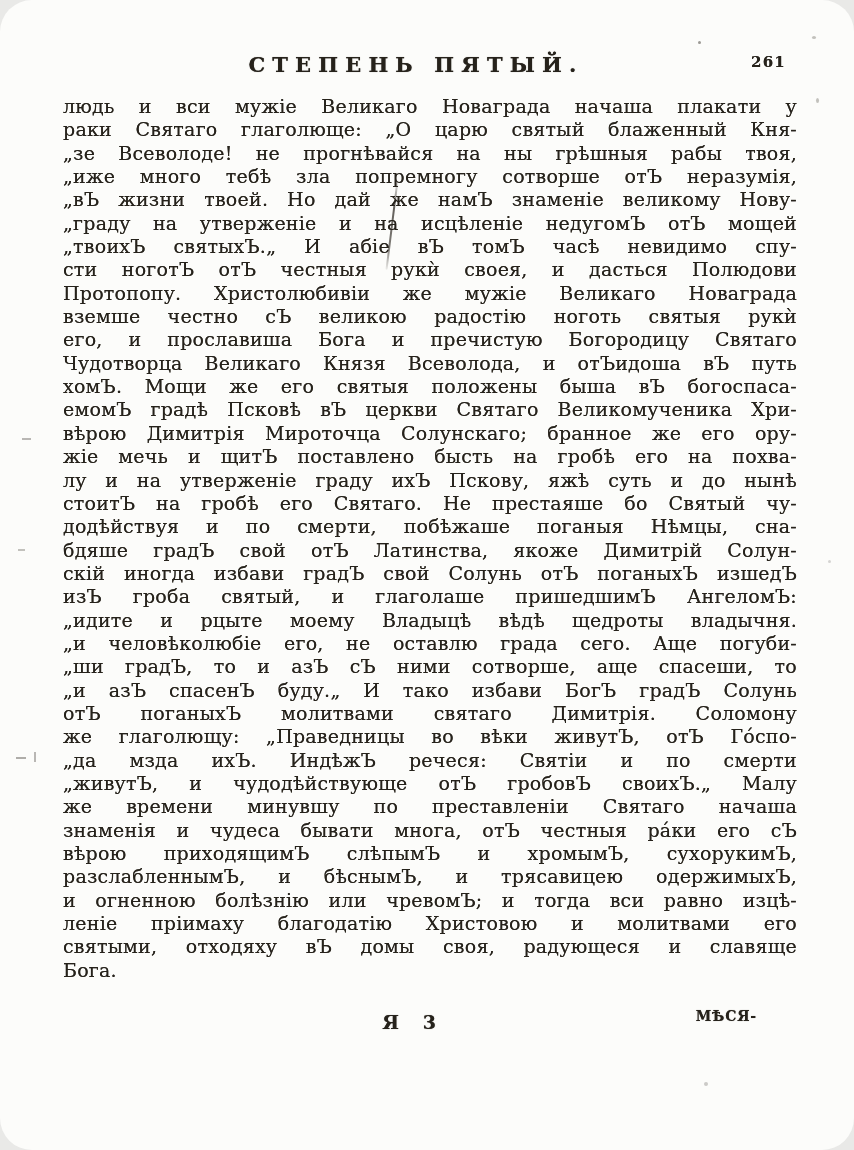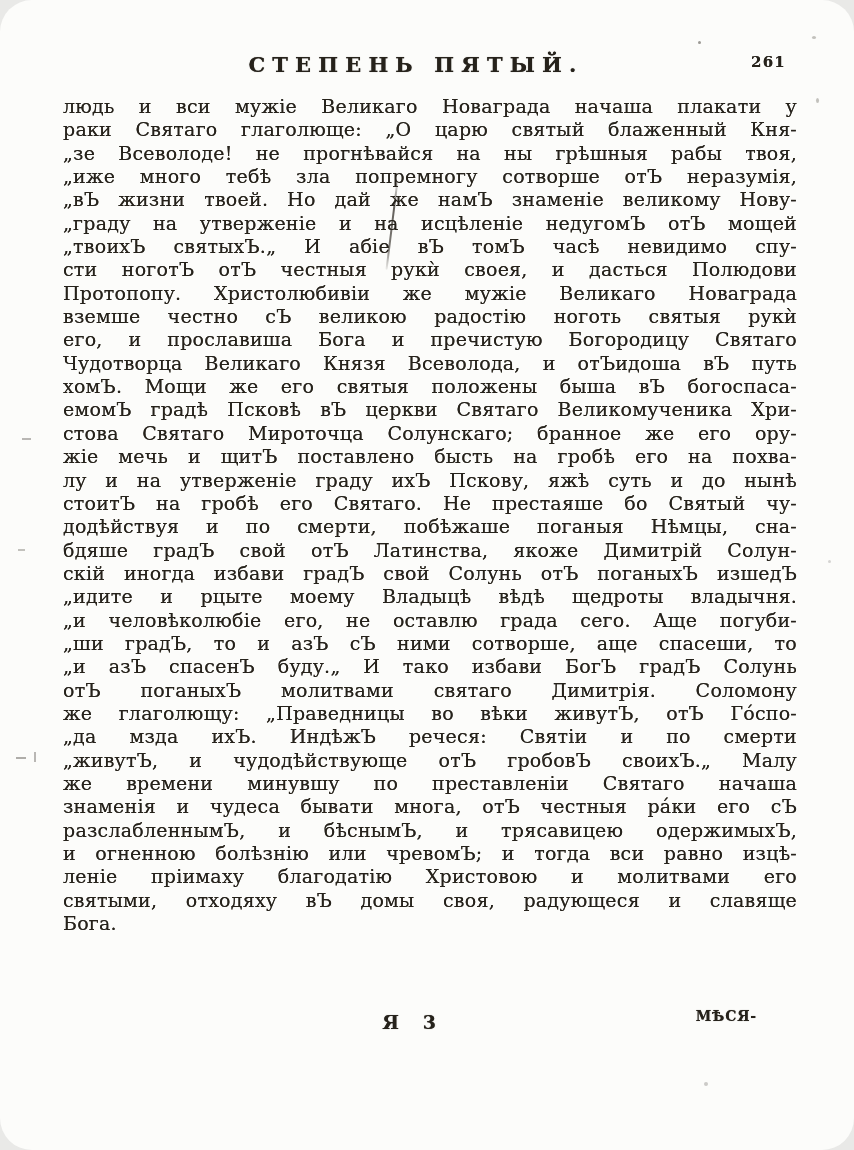--- a/index.html
+++ b/index.html
@@ -113,37 +113,39 @@
       <div class="textline">„вЪ жизни твоей.  Но дай же намЪ знаменіе великому Нову-</div>
       <div class="textline">„граду на утверженіе и на исцѣленіе недугомЪ отЪ мощей</div>
       <div class="textline">„твоихЪ святыхЪ.„  И абіе вЪ томЪ часѣ невидимо спу-</div>
       <div class="textline">сти ноготЪ отЪ честныя рукѝ своея, и дасться Полюдови</div>
       <div class="textline">Протопопу.  Христолюбивіи же мужіе Великаго Новаграда</div>
       <div class="textline">вземше честно сЪ великою радостію ноготь святыя рукѝ</div>
       <div class="textline">его, и прославиша Бога и пречистую Богородицу Святаго</div>
       <div class="textline">Чудотворца Великаго Князя Всеволода, и отЪидоша вЪ путь</div>
       <div class="textline">хомЪ.  Мощи же его святыя положены быша вЪ богоспаса-</div>
       <div class="textline">емомЪ градѣ Псковѣ вЪ церкви Святаго Великомученика Хри-</div>
-      <div class="textline">стова Святаго Мироточца Солунскаго; бранное же его ору-</div>
+      <div class="textline">вѣрою Димитрія Мироточца Солунскаго; бранное же его ору-</div>
       <div class="textline">жіе мечь и щитЪ поставлено бысть на гробѣ его на похва-</div>
       <div class="textline">лу и на утверженіе граду ихЪ Пскову, яжѣ суть и до нынѣ</div>
       <div class="textline">стоитЪ на гробѣ его Святаго. Не престаяше бо Святый чу-</div>
       <div class="textline">додѣйствуя и по смерти, побѣжаше поганыя Нѣмцы, сна-</div>
       <div class="textline">бдяше градЪ свой отЪ Латинства, якоже Димитрій Солун-</div>
       <div class="textline">скій иногда избави градЪ свой Солунь отЪ поганыхЪ изшедЪ</div>
+      <div class="textline">изЪ гроба святый, и глаголаше пришедшимЪ АнгеломЪ:</div>
       <div class="textline">„идите и рцыте моему Владыцѣ вѣдѣ щедроты владычня.</div>
       <div class="textline">„и человѣколюбіе его, не оставлю града сего.  Аще погуби-</div>
       <div class="textline">„ши градЪ, то и азЪ сЪ ними сотворше, аще спасеши, то</div>
       <div class="textline">„и азЪ спасенЪ буду.„  И тако избави БогЪ градЪ Солунь</div>
       <div class="textline">отЪ поганыхЪ молитвами святаго Димитрія. Соломону</div>
       <div class="textline">же глаголющу: „Праведницы во вѣки живутЪ, отЪ Го́спо-</div>
       <div class="textline">„да мзда ихЪ.  ИндѣжЪ речеся: Святіи и по смерти</div>
       <div class="textline">„живутЪ, и чудодѣйствующе отЪ гробовЪ своихЪ.„  Малу</div>
       <div class="textline">же времени минувшу по преставленіи Святаго начаша</div>
       <div class="textline">знаменія и чудеса бывати многа, отЪ честныя ра́ки его сЪ</div>
+      <div class="textline">вѣрою приходящимЪ слѣпымЪ и хромымЪ, сухорукимЪ,</div>
       <div class="textline">разслабленнымЪ, и бѣснымЪ, и трясавицею одержимыхЪ,</div>
       <div class="textline">и огненною болѣзнію или чревомЪ; и тогда вси равно изцѣ-</div>
       <div class="textline">леніе пріимаху благодатію Христовою и молитвами его</div>
       <div class="textline">святыми, отходяху вЪ домы своя, радующеся и славяще</div>
       <div class="textline short">Бога.</div>
     </main>
 
   <footer class="footer">
     <span class="sig">Я 3</span>
     <span class="catchword">МѢСЯ-</span>

